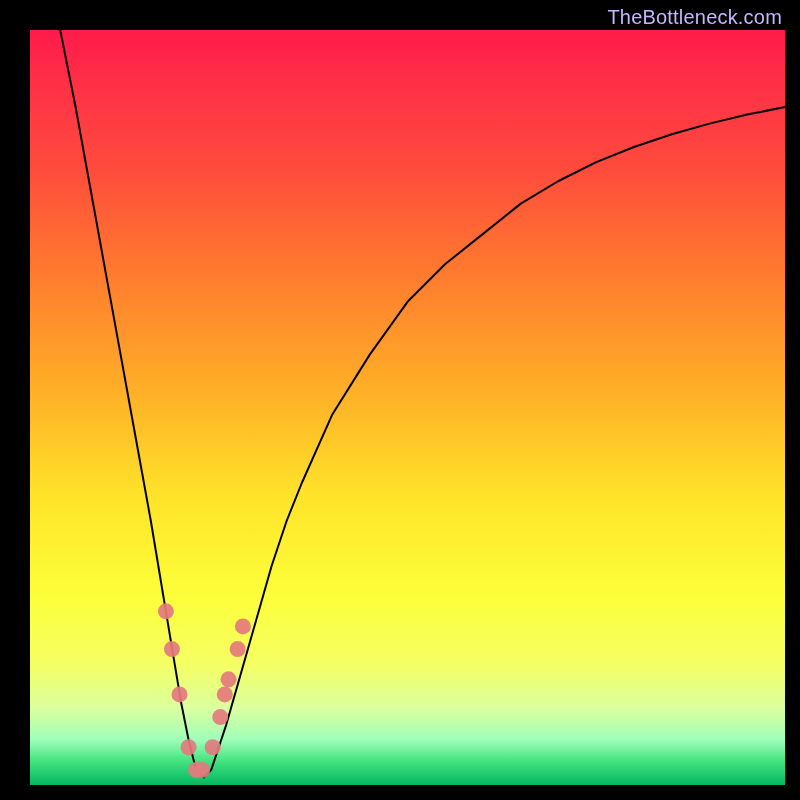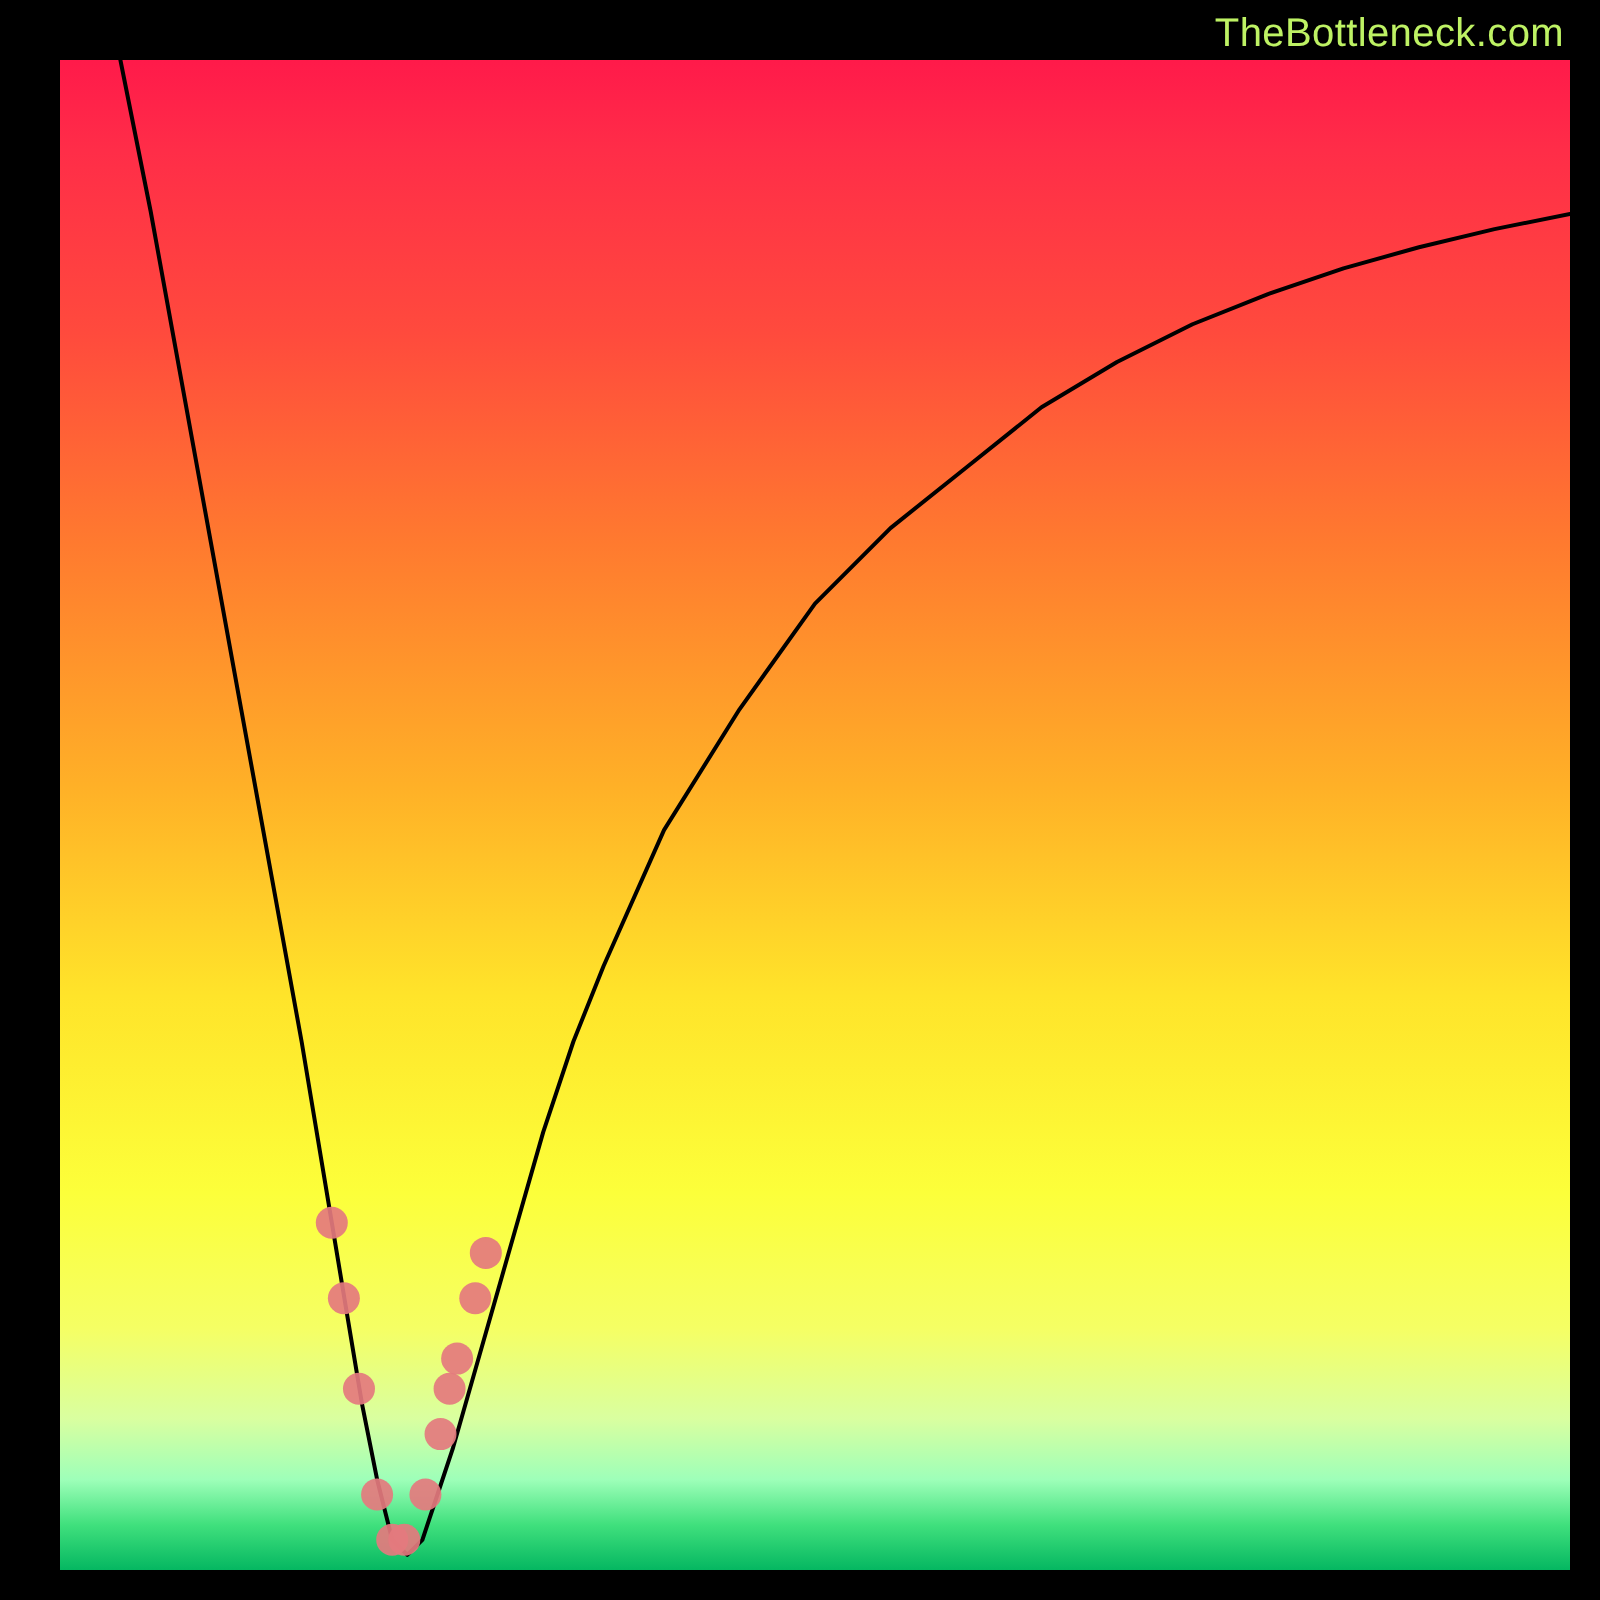--- a/index.html
+++ b/index.html
@@ -44,21 +44,21 @@
     inset: 0;
     width: 100%;
     height: 100%;
   }
   .watermark {
     position: absolute;
     right: 18px;
     top: 6px;
     font-size: 20px;
     font-weight: 500;
-    color: #bef264;
+    color: #c4b5fd;
     letter-spacing: 0.2px;
     user-select: none;
   }
 </style>
 </head>
 <body>
 
 <div class="frame">
 
   <div class="watermark">TheBottleneck.com</div>

